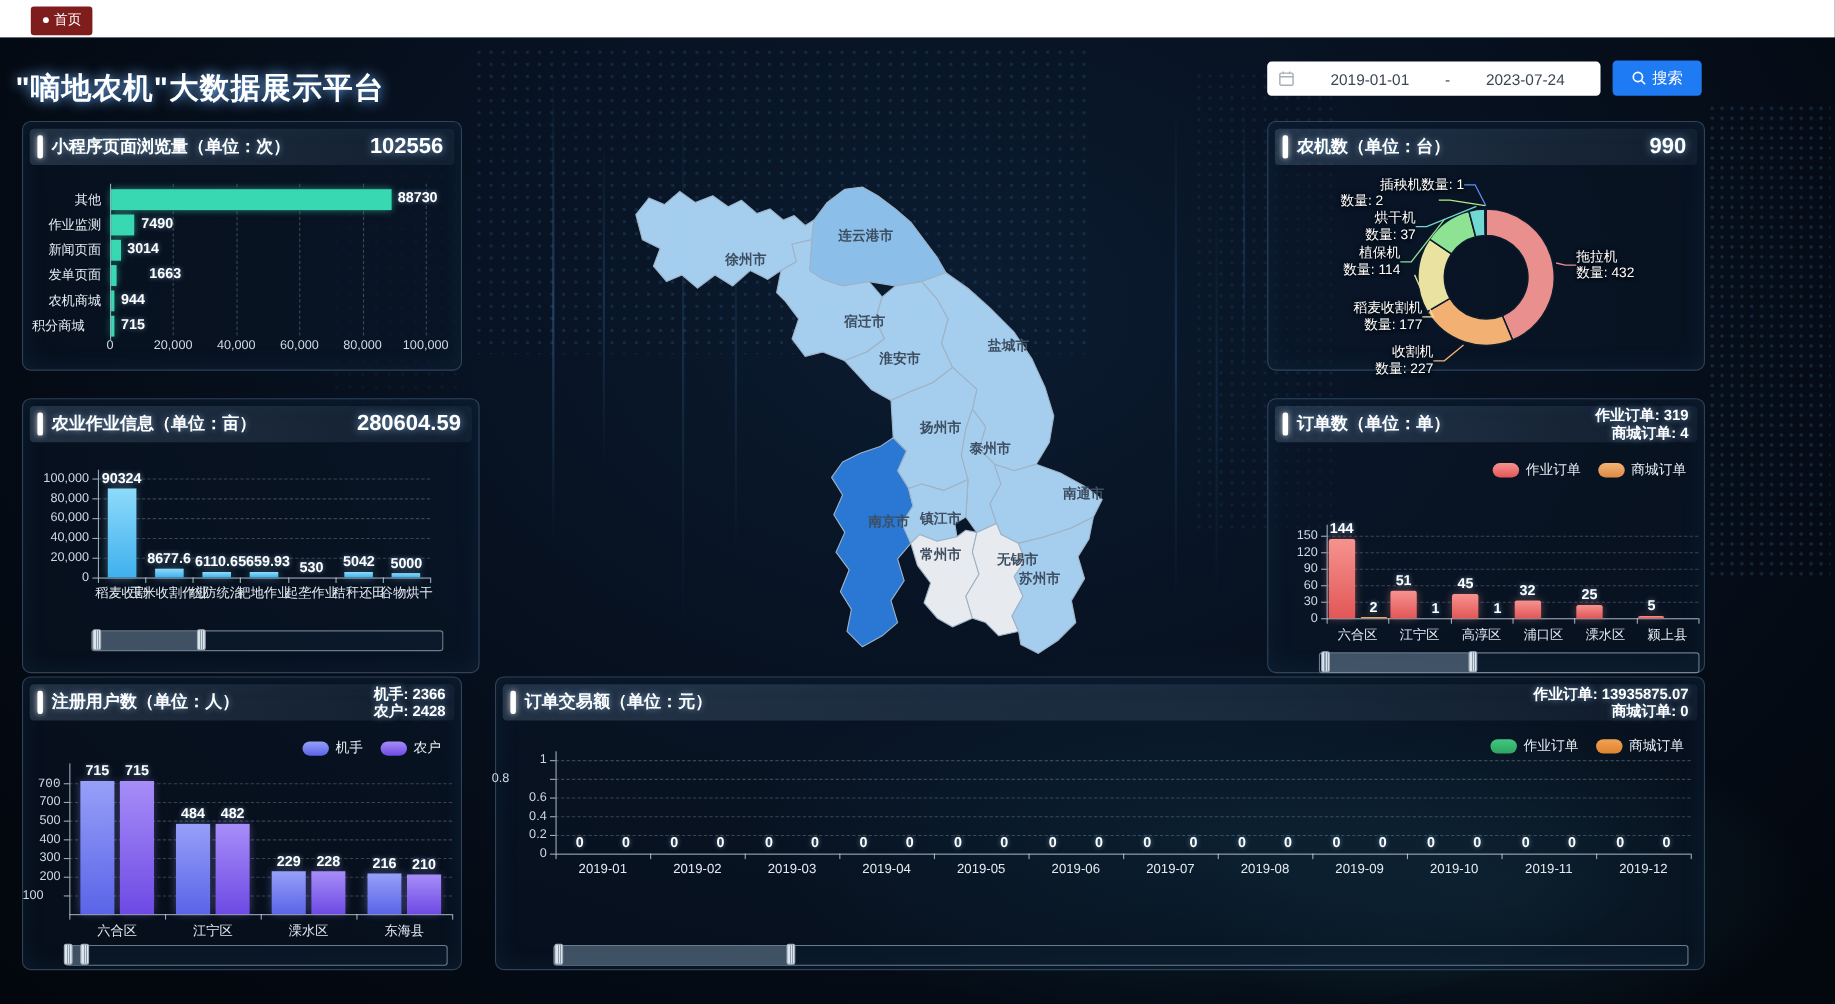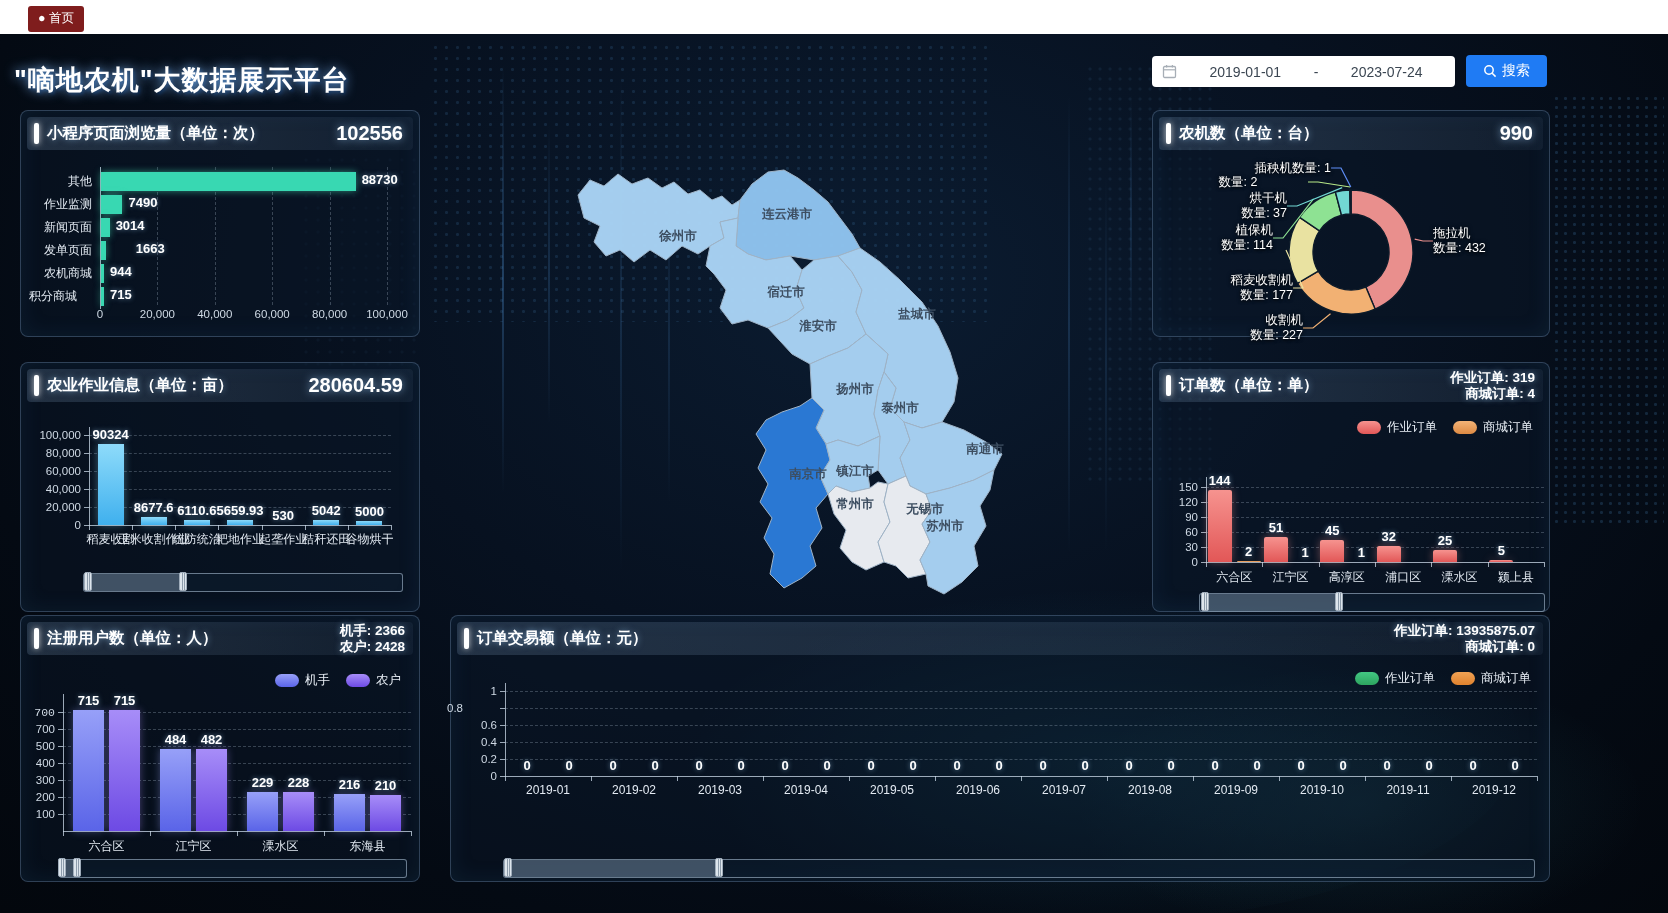--- a/index.html
+++ b/index.html
@@ -174,21 +174,21 @@
         <div class="val" style="left: 82.7728px; top: 96px; margin-left: 24px;">1663</div>
         <div class="cat" style="left: 0px; top: 120px; width: 63px; text-align: right;">农机商城</div>
         <div class="bar" style="left: 72px; top: 119px; width: 3px; height: 19px; background: rgb(56, 216, 178); box-shadow: rgba(70, 230, 190, 0.55) 0px 0px 7px;"></div>
         <div class="val" style="left: 81px; top: 119px;">944</div>
         <div class="cat" style="left: 0px; top: 143px; width: 63px; text-align: left;">积分商城</div>
         <div class="bar" style="left: 72px; top: 142px; width: 3px; height: 19px; background: rgb(56, 216, 178); box-shadow: rgba(70, 230, 190, 0.55) 0px 0px 7px;"></div>
         <div class="val" style="left: 81px; top: 142px;">715</div>
       </div>
   </section>
 
-  <section class="panel" style="left:20px;top:328px;width:398px;height:248px;">
+  <section class="panel" style="left:20px;top:328px;width:398px;height:248px;padding-left:16px;">
     <div class="phead">
       <span class="accent"></span>
       <span class="ptitle">农业作业信息（单位：亩）</span>
       <span class="ptotal">280604.59</span>
     </div>
     <div class="chart" id="chart-farm_work">
         <div class="tick" style="left: 2px; top: 122px; width: 50px; text-align: right;">0</div>
         <div class="axisline" style="left: 55px; top: 128px; width: 5px; height: 1px;"></div>
         <div class="gridh" style="left: 60px; top: 110px; width: 302px;"></div>
         <div class="tick" style="left: 2px; top: 104px; width: 50px; text-align: right;">20,000</div>
@@ -247,21 +247,21 @@
     <div class="phead">
       <span class="accent"></span>
       <span class="ptitle">注册用户数（单位：人）</span>
       <span class="pstats">
         <div>机手: 2366</div>
         <div>农户: 2428</div>
       </span>
     </div>
     <div class="chart" id="chart-users">
         <div class="gridh" style="left: 34px; top: 164.026px; width: 348px;"></div>
-        <div class="tick" style="left: -24px; top: 158.026px; width: 50px; text-align: right;">100</div>
+        <div class="tick" style="left: -24px; top: 158.026px; width: 50px; text-align: center;">100</div>
         <div class="axisline" style="left: 29px; top: 164.026px; width: 5px; height: 1px;"></div>
         <div class="gridh" style="left: 34px; top: 147.053px; width: 348px;"></div>
         <div class="tick" style="left: -24px; top: 141.053px; width: 50px; text-align: right;">200</div>
         <div class="axisline" style="left: 29px; top: 147.053px; width: 5px; height: 1px;"></div>
         <div class="gridh" style="left: 34px; top: 130.079px; width: 348px;"></div>
         <div class="tick" style="left: -24px; top: 124.079px; width: 50px; text-align: right;">300</div>
         <div class="axisline" style="left: 29px; top: 130.079px; width: 5px; height: 1px;"></div>
         <div class="gridh" style="left: 34px; top: 113.105px; width: 348px;"></div>
         <div class="tick" style="left: -24px; top: 107.105px; width: 50px; text-align: right;">400</div>
         <div class="axisline" style="left: 29px; top: 113.105px; width: 5px; height: 1px;"></div>

